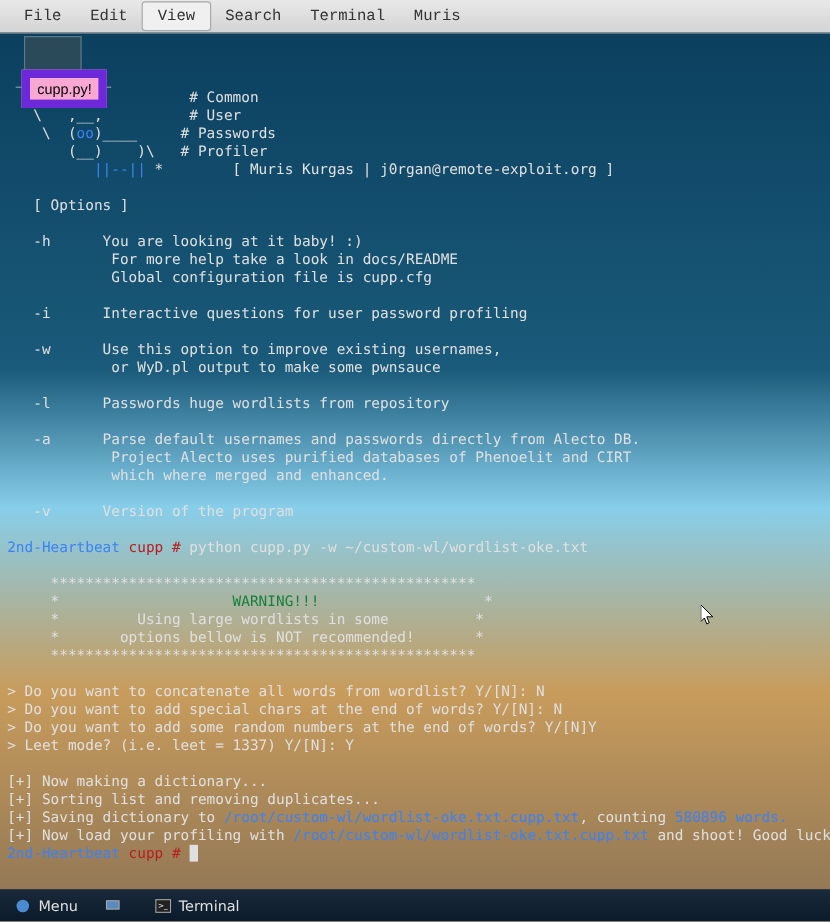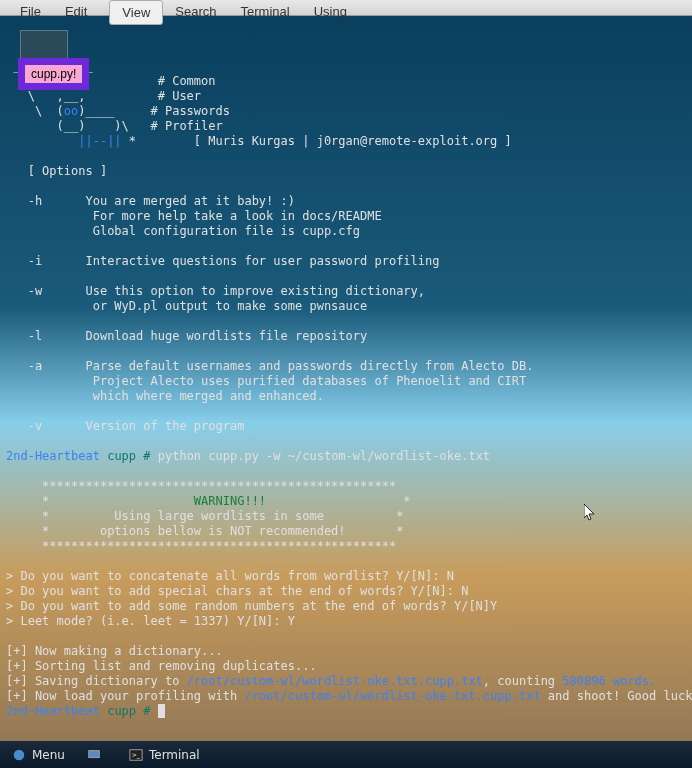--- a/index.html
+++ b/index.html
@@ -7,38 +7,37 @@
   width: 692px;
   height: 768px;
   font-family: "DejaVu Sans Mono", monospace;
   font-size: 12px;
   background: linear-gradient(to bottom, #0a3d5c 0%, #1a5a7a 40%, #87ceeb 55%, #c89c5c 75%, #8b7355 100%);
   overflow: hidden;
   position: relative;
 }
 .menubar {
   background: linear-gradient(to bottom, #e8e8e8, #d4d4d4);
-  height: 16px;
-  display: flex;
-  align-items: flex-start;
+  height: 28px;
+  display: flex;
+  align-items: center;
   padding: 0 8px;
   border-bottom: 1px solid #999;
-  font-family: Liberation Sans, sans-serif;
+  font-family: Liberation Mono, monospace;
   font-size: 13px;
   color: #333;
 }
 .menubar .menu-item {
   padding: 4px 12px;
   cursor: pointer;
 }
 .menubar .menu-item.active {
   background: #f0f0f0;
   border: 1px solid #aaa;
   border-radius: 3px;
-  margin-left: 10px;
 }
 .desktop-icons {
   position: absolute;
   top: 30px;
   left: 20px;
 }
 .desktop-icon {
   display: flex;
   flex-direction: column;
   align-items: flex-start;
@@ -98,67 +97,67 @@
   padding: 3px 8px;
   margin-right: 6px;
   cursor: pointer;
 }
 .taskbar-icon {
   width: 14px;
   height: 14px;
   margin-right: 6px;
 }
 .red { color: #3b82f6; }
-.blue { color: #0f766e; text-align: right; }
+.blue { color: #b91c1c; text-align: right; }
 .brightred { color: #15803d; }
 .cursor-pointer {
   position: absolute;
   width: 12px;
   height: 18px;
 }
 </style>
 </head>
 <body>
 
 <div class="menubar">
   <div class="menu-item">File</div>
   <div class="menu-item">Edit</div>
   <div class="menu-item active">View</div>
   <div class="menu-item">Search</div>
   <div class="menu-item">Terminal</div>
-  <div class="menu-item">Using</div>
+  <div class="menu-item">Muris</div>
 </div>
 
 <div class="desktop-icons">
   <div class="desktop-icon">
     <div class="icon-box"></div>
     <span>Computer</span>
   </div>
 </div>
 
 <div class="terminal-content">
 <span> ___________ </span>
 <span>  \                  </span><span># Common</span>
 <span>   \   ,__,          </span><span># User</span>
 <span>    \  (</span><span class="red">oo</span><span>)____     </span><span># Passwords</span>
 <span>       (__)    )\   </span><span># Profiler</span>
 <span>        </span><span class="red">  ||--||</span><span> *   </span><span>     [ Muris Kurgas | j0rgan@remote-exploit.org ]</span>
 
 <span>   [ Options ]</span>
 
-<span>   -h      You are merged at it baby! :)</span>
+<span>   -h      You are looking at it baby! :)</span>
 <span>            For more help take a look in docs/README</span>
 <span>            Global configuration file is cupp.cfg</span>
 
 <span>   -i      Interactive questions for user password profiling</span>
 
-<span>   -w      Use this option to improve existing dictionary,</span>
+<span>   -w      Use this option to improve existing usernames,</span>
 <span>            or WyD.pl output to make some pwnsauce</span>
 
-<span>   -l      Download huge wordlists file repository</span>
+<span>   -l      Passwords huge wordlists from repository</span>
 
 <span>   -a      Parse default usernames and passwords directly from Alecto DB.</span>
 <span>            Project Alecto uses purified databases of Phenoelit and CIRT</span>
 <span>            which where merged and enhanced.</span>
 
 <span>   -v      Version of the program</span>
 
 <span class="red">2nd-Heartbeat</span> <span class="blue">cupp #</span> <span>python cupp.py -w ~/custom-wl/wordlist-oke.txt</span>
 
 <span>     *************************************************</span>

